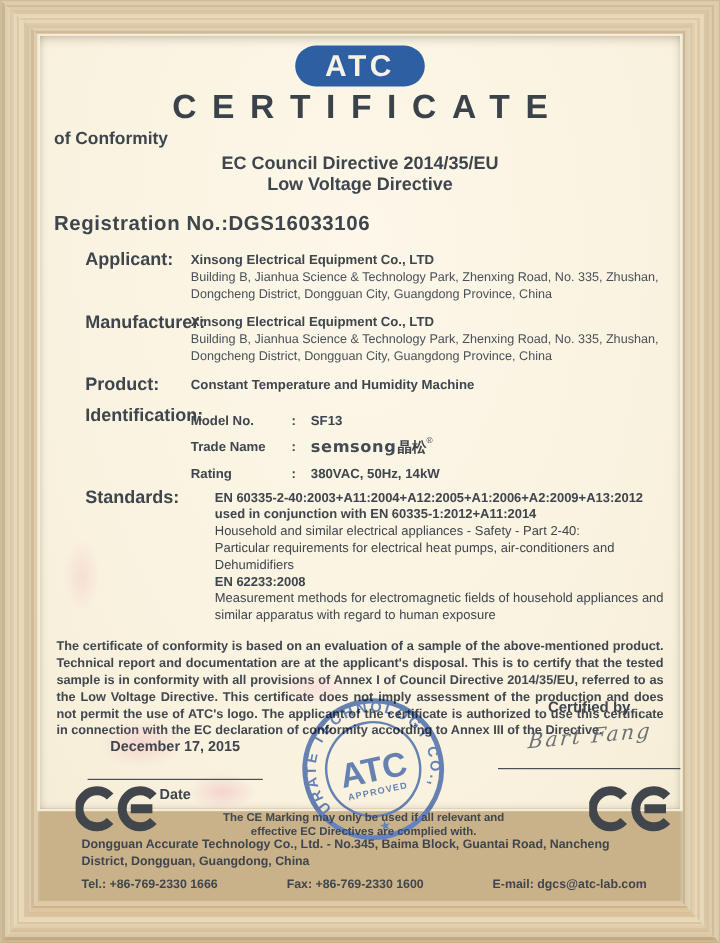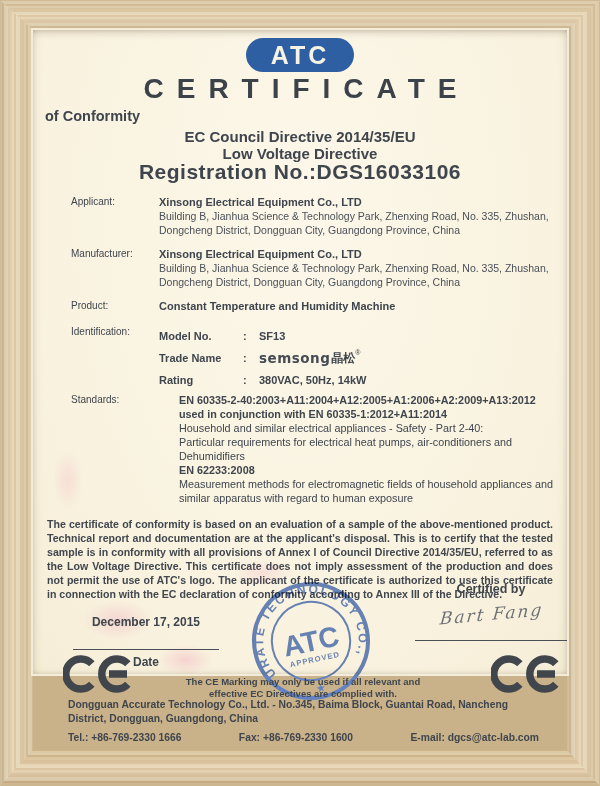--- a/index.html
+++ b/index.html
@@ -48,27 +48,27 @@
     width:108px; height:34px; margin:8px auto 0; background:#2e5fa3; border-radius:17px;
     display:flex; align-items:center; justify-content:center;
     color:#f6f2e4; font-weight:bold; font-size:25px; letter-spacing:3px;
     text-shadow:0 0 1px #2e5fa3;
   }
   .cert-title { text-align:center; font-size:28px; line-height:30px; font-weight:bold;
     letter-spacing:13px; padding-left:13px; margin-top:2px; color:#3c424a; }
   .sub1 { text-align:left; font-weight:bold; font-size:14.5px; line-height:16px; margin-top:4px; }
   .sub2 { text-align:center; font-weight:bold; font-size:15px; line-height:17px; margin-top:4px; }
   .sub3 { text-align:center; font-weight:bold; font-size:15px; line-height:17px; }
-  .registration { text-align:center; font-weight:bold; font-size:21px; line-height:19px;
-    margin-top:0; letter-spacing:.5px; }
+  .registration { text-align:left; font-weight:bold; font-size:17px; line-height:19px;
+    margin-top:15px; letter-spacing:.5px; }
 
   
   .rows { margin-top:14px; }
   .row { display:flex; padding-left:26px; margin-bottom:10px; }
-  .row-label { width:88px; flex:0 0 88px; font-weight:normal; font-size:10px; line-height:14px; }
+  .row-label { width:88px; flex:0 0 88px; font-weight:bold; font-size:15px; line-height:14px; }
   .row-value { flex:1; font-size:11px; line-height:14px; padding-right:2px; }
   .company-name { font-weight:bold; font-size:11px; line-height:14px; }
   .company-addr { font-size:10.5px; line-height:14px; color:#4a5058; }
   .bold { font-weight:bold; }
 
   .ident-grid { font-size:11px; }
   .ident-row { display:flex; line-height:22px; }
   .ident-name { width:84px; flex:0 0 84px; font-weight:bold; }
   .ident-sep  { width:16px; flex:0 0 16px; font-weight:bold; }
   .ident-val  { font-weight:bold; }

